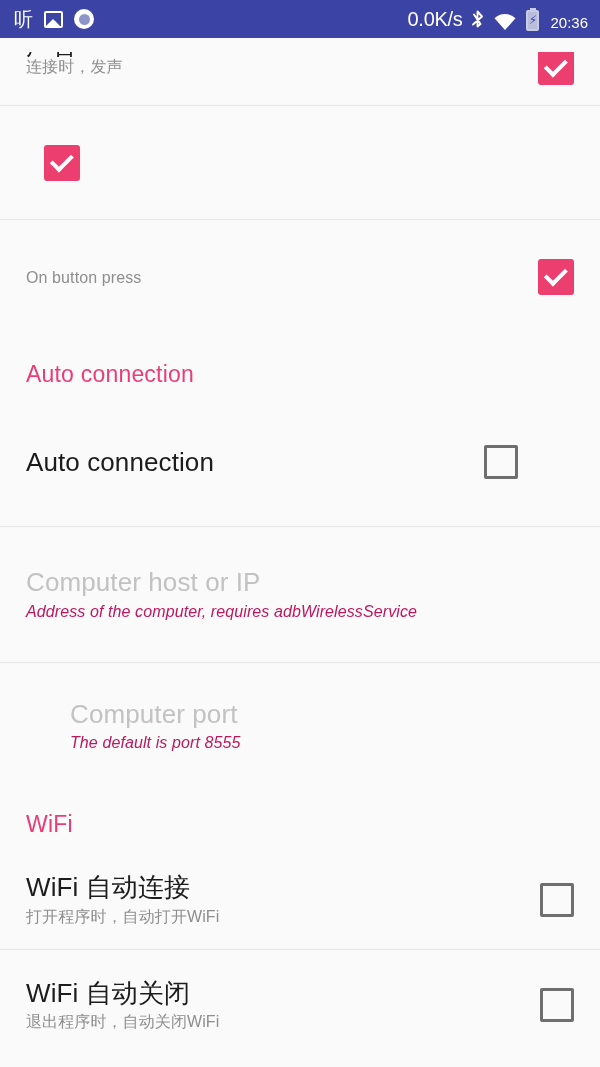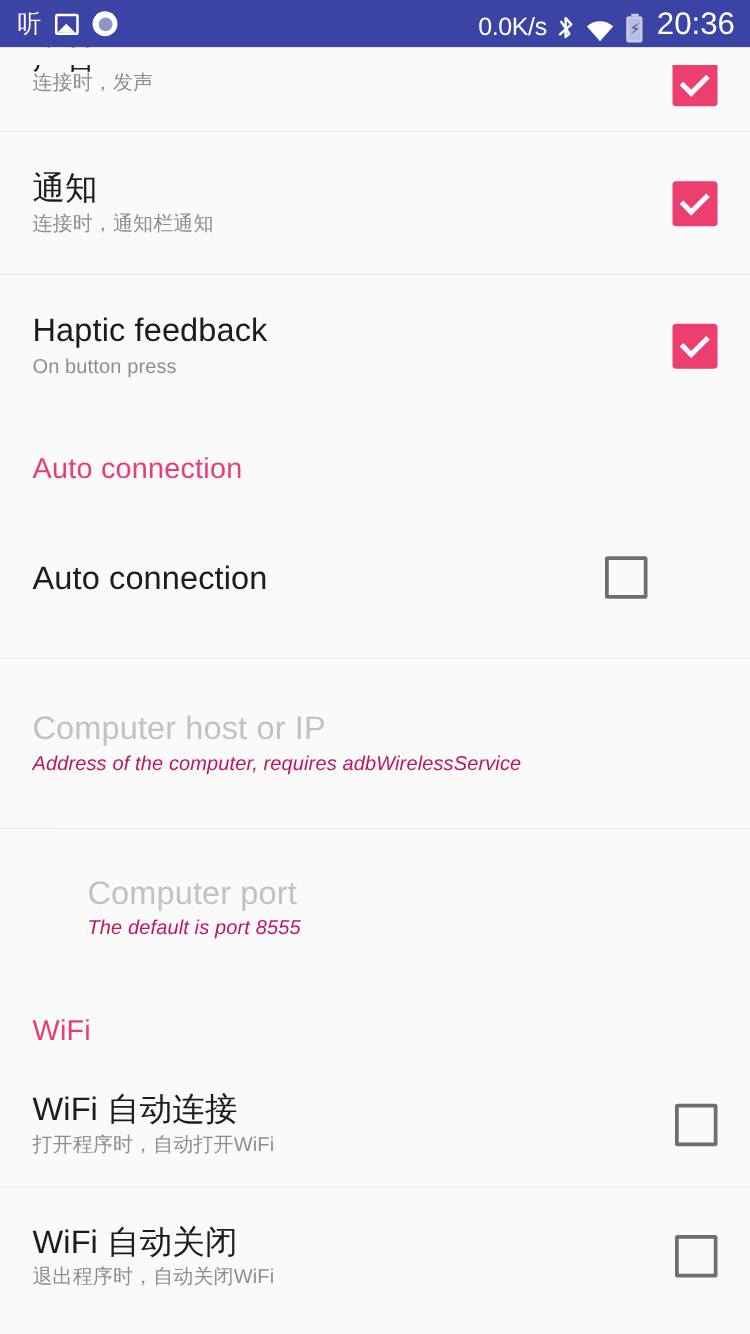--- a/index.html
+++ b/index.html
@@ -27,21 +27,21 @@
     display: flex;
     align-items: flex-end;
     gap: 9px;
   }
   .sb-net-speed {
     font-size: 20px;
     letter-spacing: -0.3px;
     color: #ffffff;
   }
   .sb-clock {
-    font-size: 25px;
+    font-size: 15px;
     letter-spacing: 0px;
     color: #ffffff;
     margin-left: 2px;
   }
   .icon-listen {
     font-size: 19px;
     line-height: 1;
     font-family: "DejaVu Sans", sans-serif;
     color: #ffffff;
     display: inline-block;
@@ -233,32 +233,27 @@
     <div class="row-text">
       <div class="row-title">声音</div>
       <div class="row-sub">连接时，发声</div>
     </div>
     <div class="checkbox checked"></div>
   </div>
 
   <div class="divider"></div>
 
   <div class="row" style="height:113px;">
-    <div class="row-text">
-      <div class="row-title">通知</div>
-      <div class="row-sub">连接时，通知栏通知</div>
-    </div>
     <div class="checkbox checked"></div>
   </div>
 
   <div class="divider"></div>
 
   <div class="row" style="height:113px;">
     <div class="row-text">
-      <div class="row-title">Haptic feedback</div>
       <div class="row-sub">On button press</div>
     </div>
     <div class="checkbox checked"></div>
   </div>
 
   <div class="section-header" style="padding-top:28px;">Auto connection</div>
 
   <div class="row" style="height:128px;align-items:center;">
     <div class="row-text" style="max-width:440px;">
       <div class="row-title">Auto connection</div>

